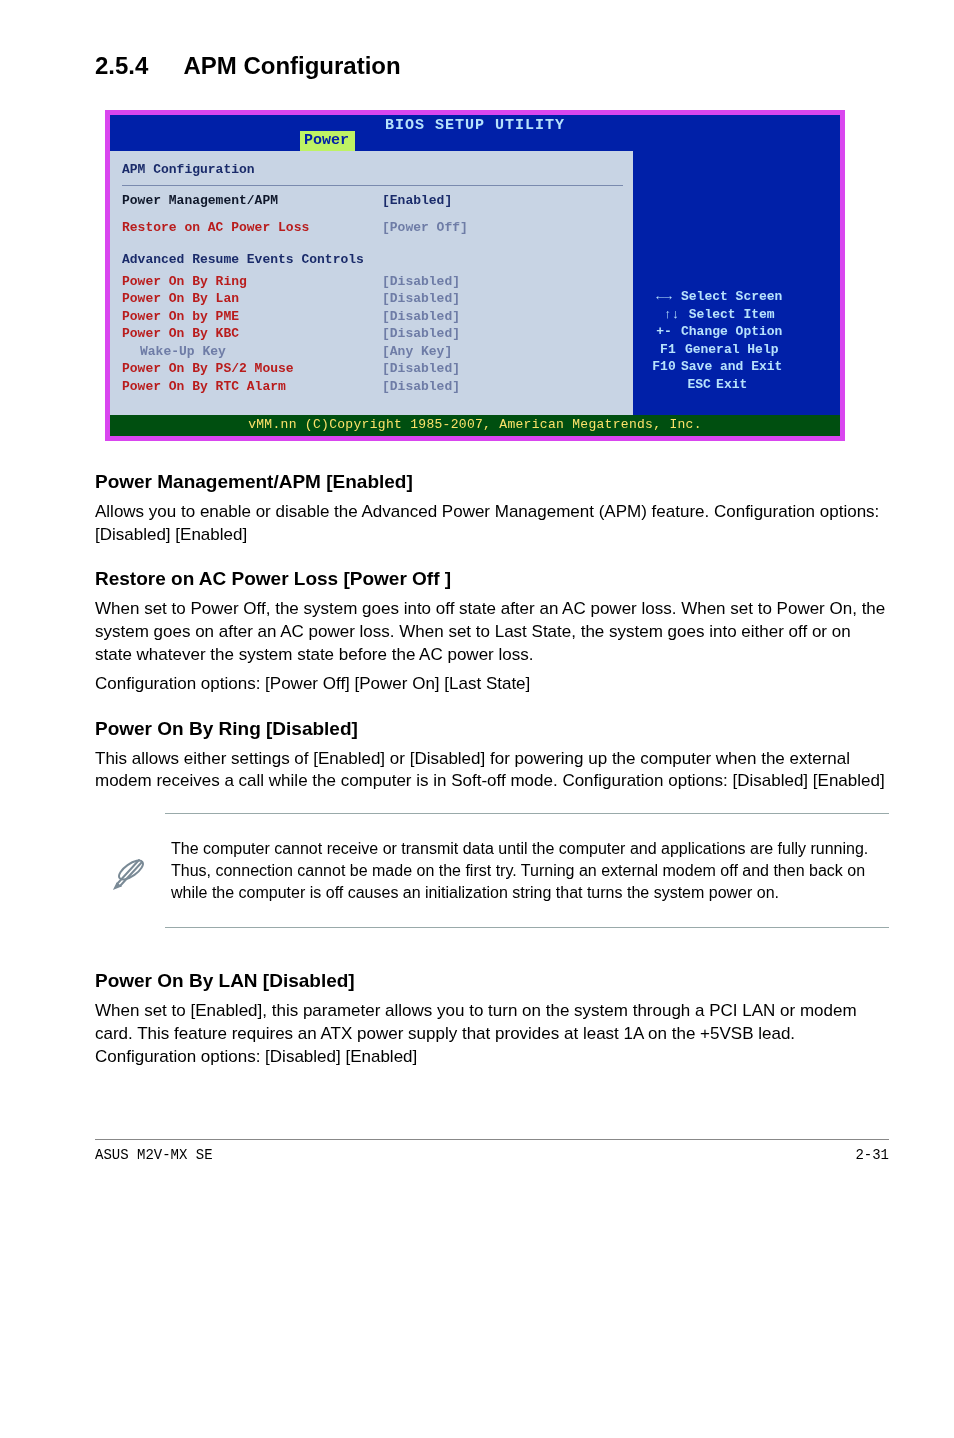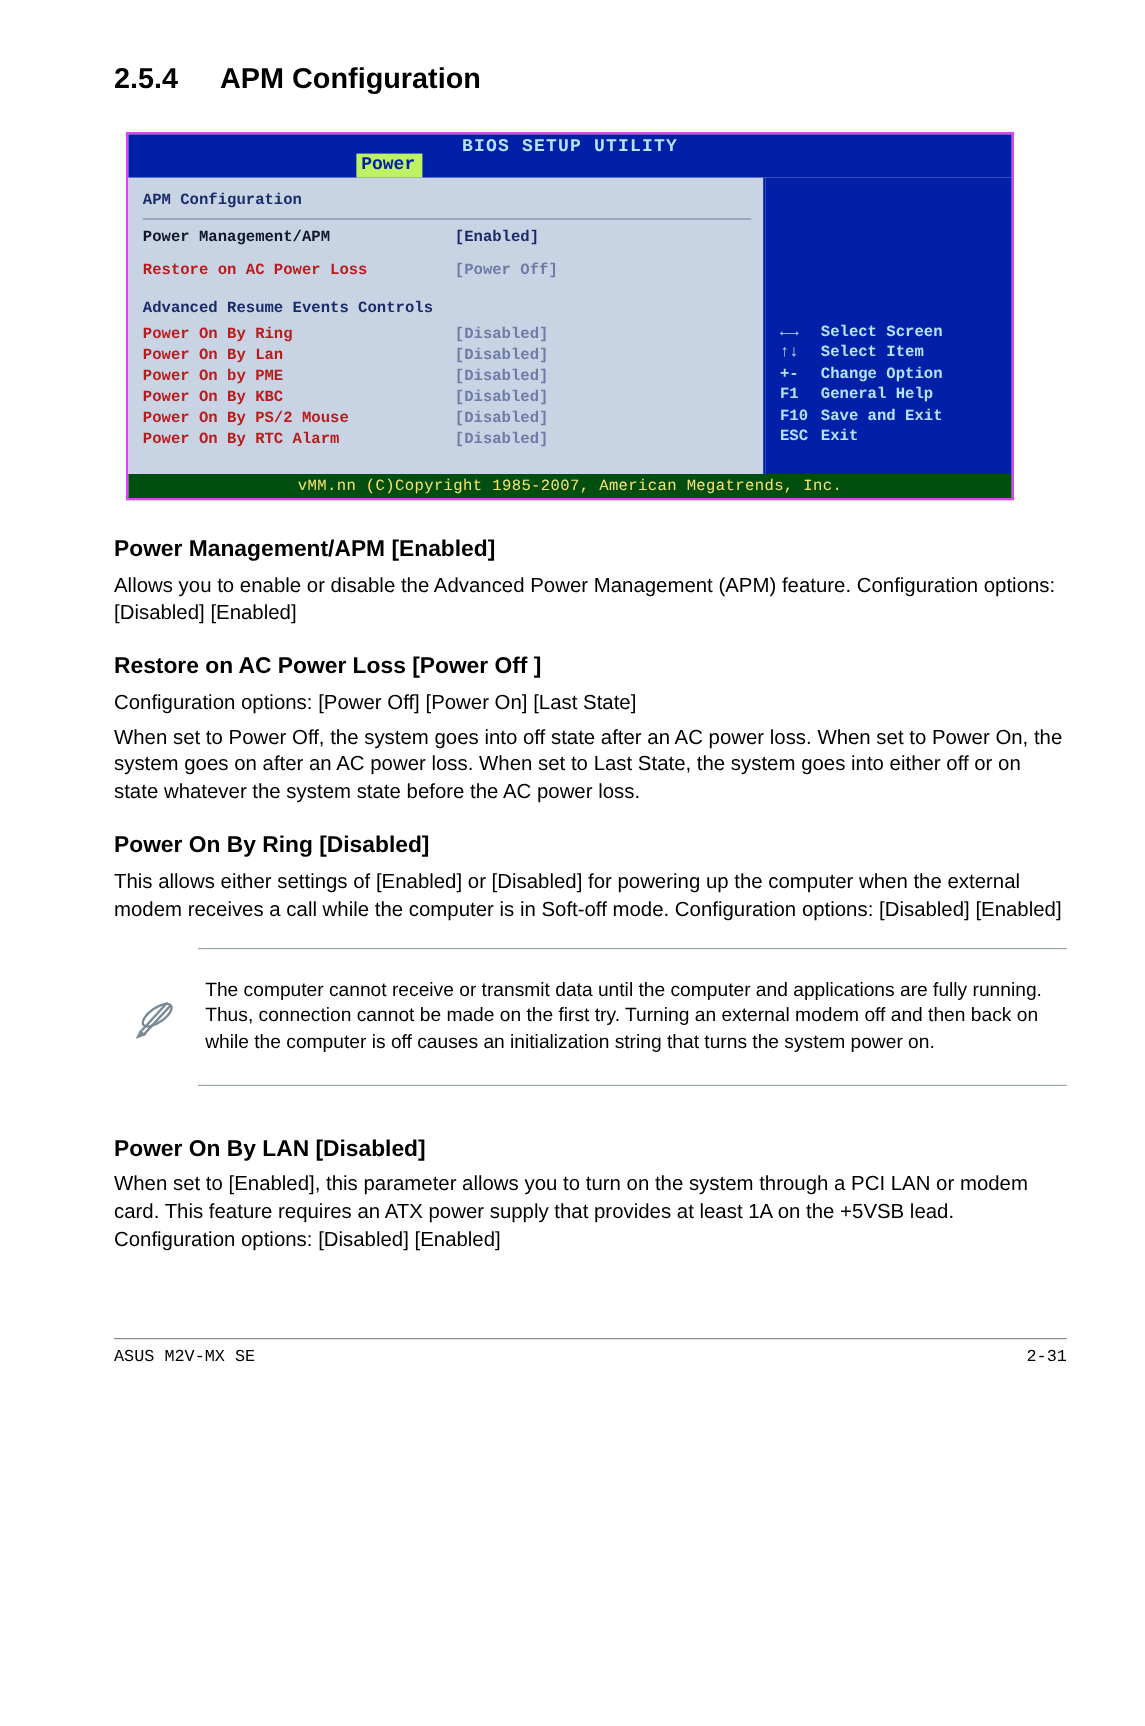--- a/index.html
+++ b/index.html
@@ -17,21 +17,21 @@
     font-size: 24px;
     font-weight: bold;
     margin-bottom: 28px;
   }
   h1.section-title .num { display:inline-block; margin-right: 35px; }
 
   
   .bios-wrap {
     margin: 0 0 28px 10px;
     width: 740px;
-    border: 2px solid #d946ef;
+    border: 5px solid #d946ef;
   }
   .bios-top {
     background: #0020a8;
     color: #b7e2fc;
     font-family: "Courier New", monospace;
     font-weight: bold;
     text-align: center;
     font-size: 15px;
     letter-spacing: 1px;
     line-height: 1.25;
@@ -65,20 +65,21 @@
     background:#0020a8;
     color:#b7e2fc;
     padding: 10px 10px 20px 10px;
     font-weight: bold;
     position: relative;
   }
   .bios-right-inner {
     position: absolute;
     bottom: 22px;
     left: 12px;
+    text-align: center;
   }
   .bios-right-inner .row { white-space: nowrap; }
   .bios-right-inner .k { display:inline-block; width: 34px; }
   .bios-sec-head {
     color: #1a2b6a;
     font-weight: bold;
     padding: 4px 0;
   }
   .bios-hr { border: none; border-top: 1px solid #7a8aae; margin: 2px 0 6px 0; }
   .bios-row { display:flex; }
@@ -173,20 +174,24 @@
         </div>
       <div class="bios-row">
           <span class="lbl sub">Power On by PME</span>
           <span class="val" style="color:#6e7ca6">[Disabled]</span>
         </div>
       <div class="bios-row">
           <span class="lbl sub">Power On By KBC</span>
           <span class="val" style="color:#6e7ca6">[Disabled]</span>
         </div>
       <div class="bios-row">
+          <span class="lbl indent">Wake-Up Key</span>
+          <span class="val" style="color:#6e7ca6">[Any Key]</span>
+        </div>
+      <div class="bios-row">
           <span class="lbl sub">Power On By PS/2 Mouse</span>
           <span class="val" style="color:#6e7ca6">[Disabled]</span>
         </div>
       <div class="bios-row">
           <span class="lbl sub">Power On By RTC Alarm</span>
           <span class="val" style="color:#6e7ca6">[Disabled]</span>
         </div>
     </div>
     <div class="bios-right">
       <div class="bios-right-inner">
@@ -202,22 +207,22 @@
   <div class="bios-footer">vMM.nn (C)Copyright 1985-2007, American Megatrends, Inc.</div>
 </div>
 
 <div class="block">
   <h2 class="subhead">Power Management/APM [Enabled]</h2>
   <p class="body-text">Allows you to enable or disable the Advanced Power Management (APM) feature. Configuration options: [Disabled] [Enabled]</p>
 </div>
 
 <div class="block">
   <h2 class="subhead">Restore on AC Power Loss [Power Off ]</h2>
+  <p class="body-text">When set to Power Off, the system goes into off state after an AC power loss. When set to Power On, the system goes on after an AC power loss. When set to Last State, the system goes into either off or on state whatever the system state before the AC power loss.</p>
   <p class="body-text">Configuration options: [Power Off] [Power On] [Last State]</p>
-  <p class="body-text">When set to Power Off, the system goes into off state after an AC power loss. When set to Power On, the system goes on after an AC power loss. When set to Last State, the system goes into either off or on state whatever the system state before the AC power loss.</p>
 </div>
 
 <div class="block">
   <h2 class="subhead">Power On By Ring [Disabled]</h2>
   <p class="body-text">This allows either settings of [Enabled] or [Disabled] for powering up the computer when the external modem receives a call while the computer is in Soft-off mode. Configuration options: [Disabled] [Enabled]</p>
 </div>
 
 <div class="note">
   <div class="note-icon">
     <svg width="42" height="42" viewBox="0 0 42 42">

